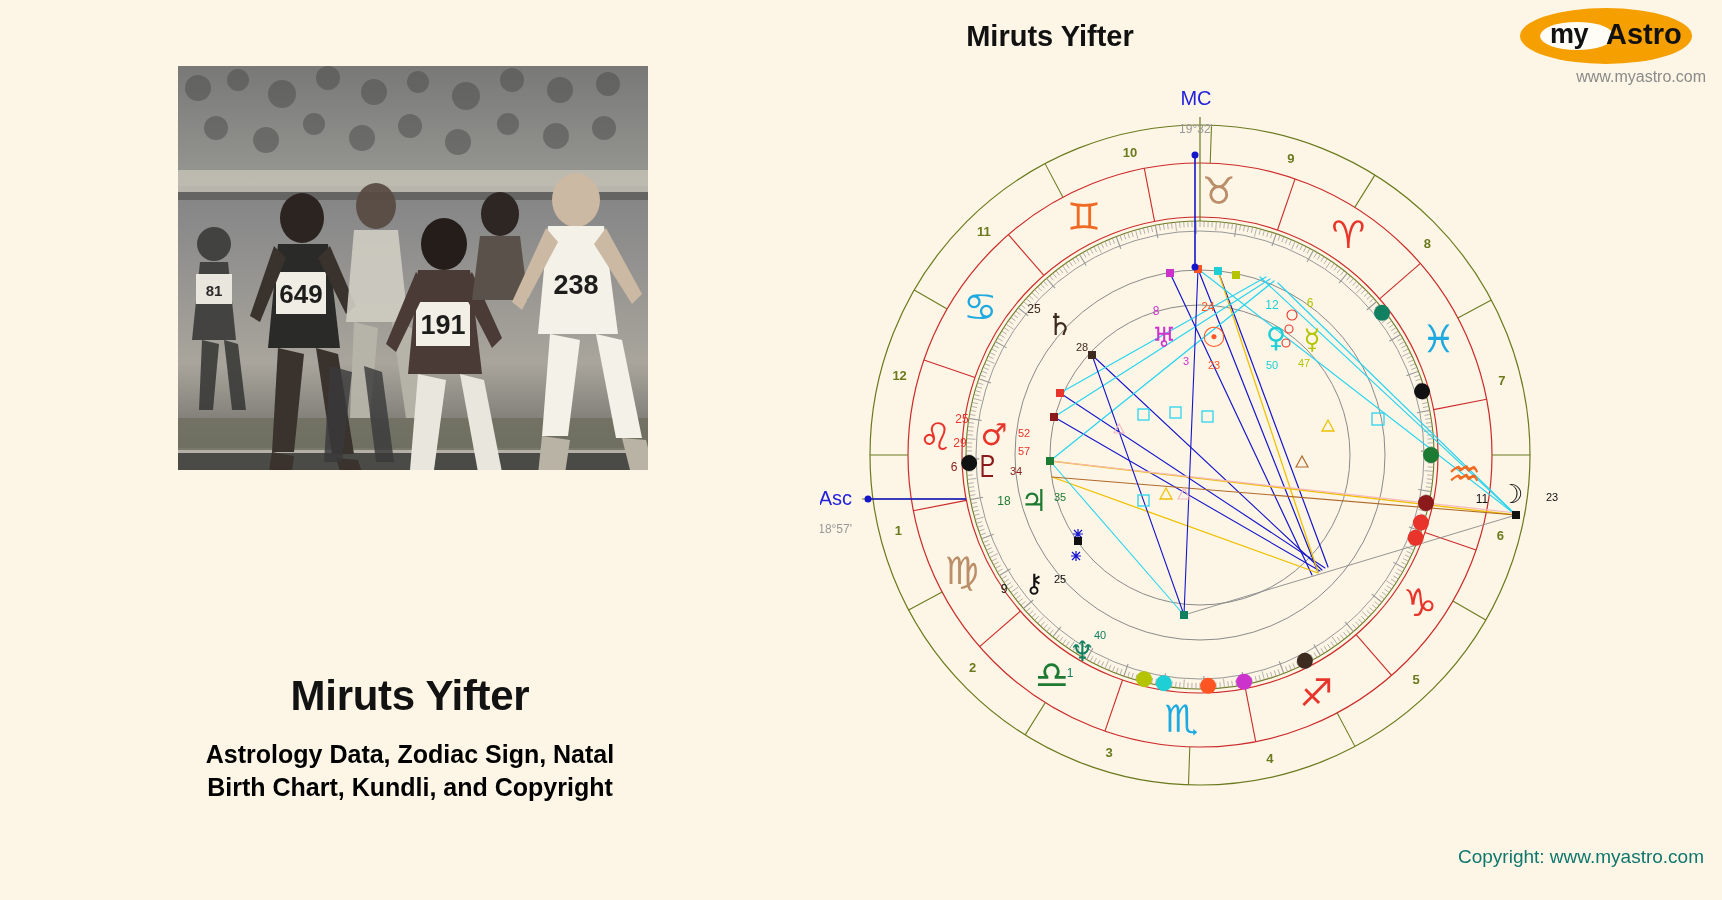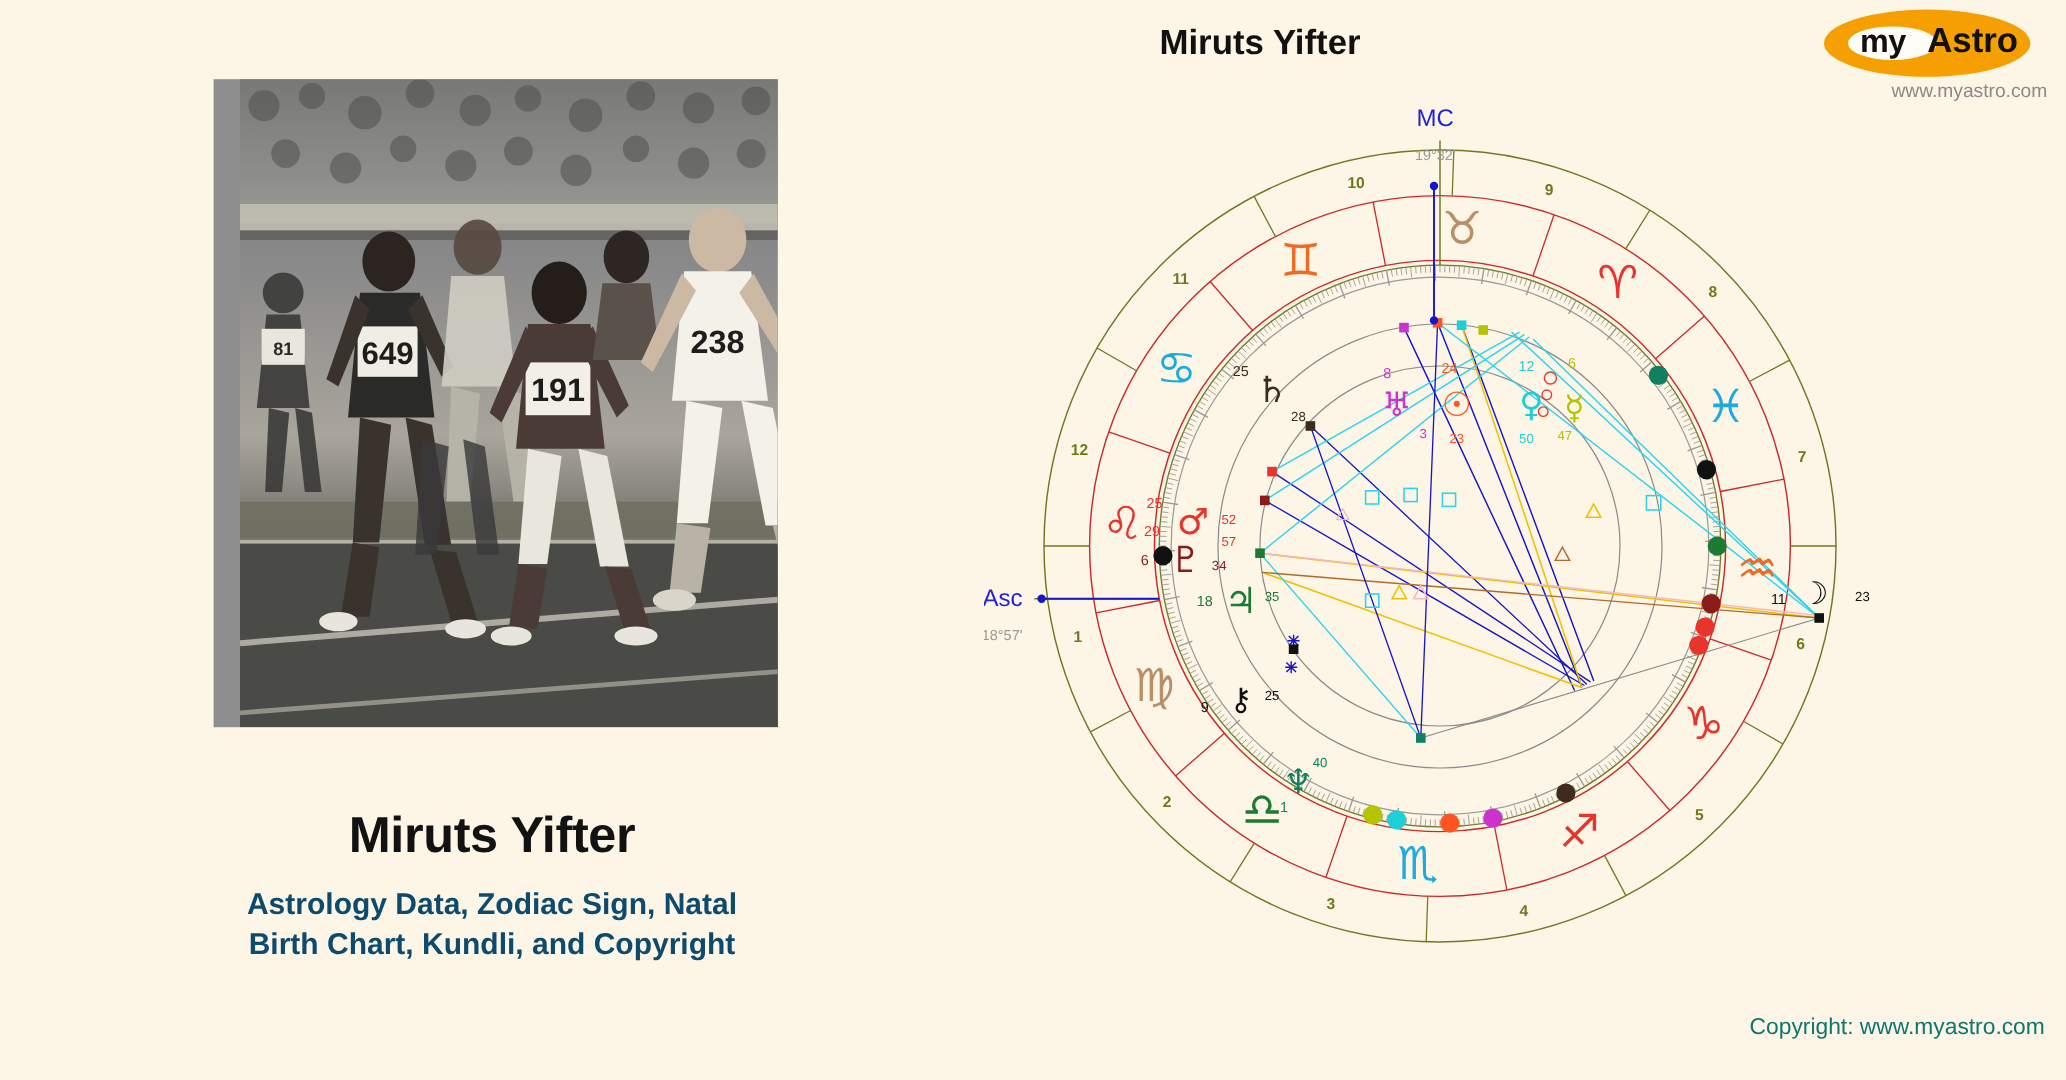--- a/index.html
+++ b/index.html
@@ -8,33 +8,33 @@
     width: 1722px; height: 900px;
     background: #fdf6e6;
     font-family: "Liberation Sans", sans-serif;
     overflow: hidden;
   }
   #page { position: relative; width: 1722px; height: 900px; background: #fdf6e6; }
 
   
   #left-panel { position: absolute; left: 0; top: 0; width: 740px; height: 900px; }
   #photo-frame {
-    position: absolute; left: 178px; top: 66px; width: 470px; height: 540px;
-    overflow: hidden; background: #8e8e8e; padding-left: 22px;
+    position: absolute; left: 178px; top: 66px; width: 470px; height: 404px;
+    overflow: hidden; background: #8e8e8e;
   }
   #photo-frame svg { display:block; width:470px; height:540px; }
 
   #left-title {
     position: absolute; left: 0; top: 672px; width: 820px;
     text-align: center; font-size: 42px; font-weight: bold; color: #121212;
     letter-spacing: -0.3px;
   }
   #left-subtitle {
     position: absolute; left: 0; top: 738px; width: 820px;
-    text-align: center; font-size: 25px; font-weight: bold; color: #0c4a6e;
+    text-align: center; font-size: 25px; font-weight: bold; color: #000000;
     line-height: 1.32;
   }
 
   
   #chart-title {
     position: absolute; left: 840px; top: 20px; width: 420px;
     text-align: center; font-size: 29px; font-weight: bold; color: #111;
   }
 
   

